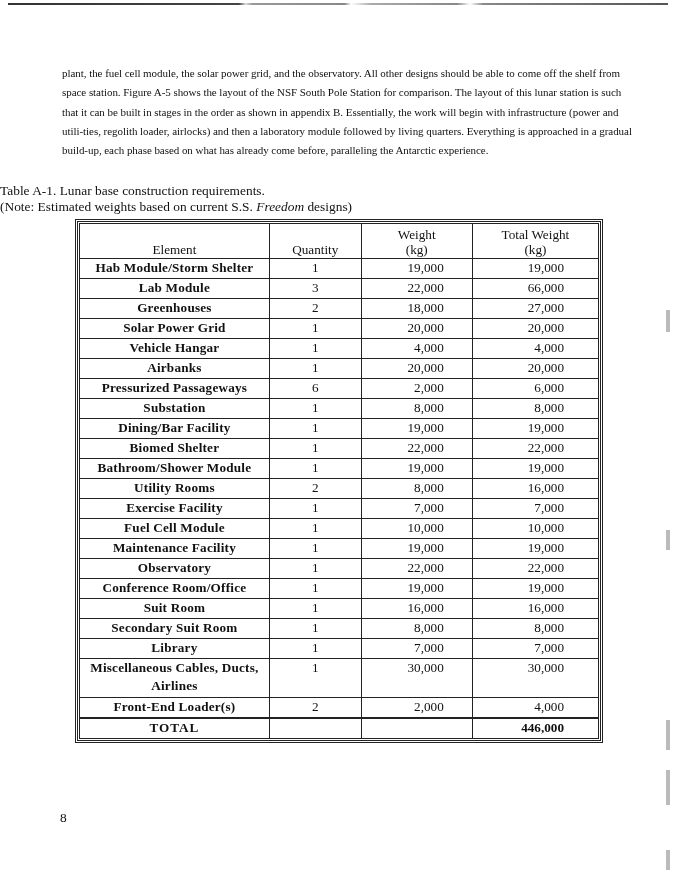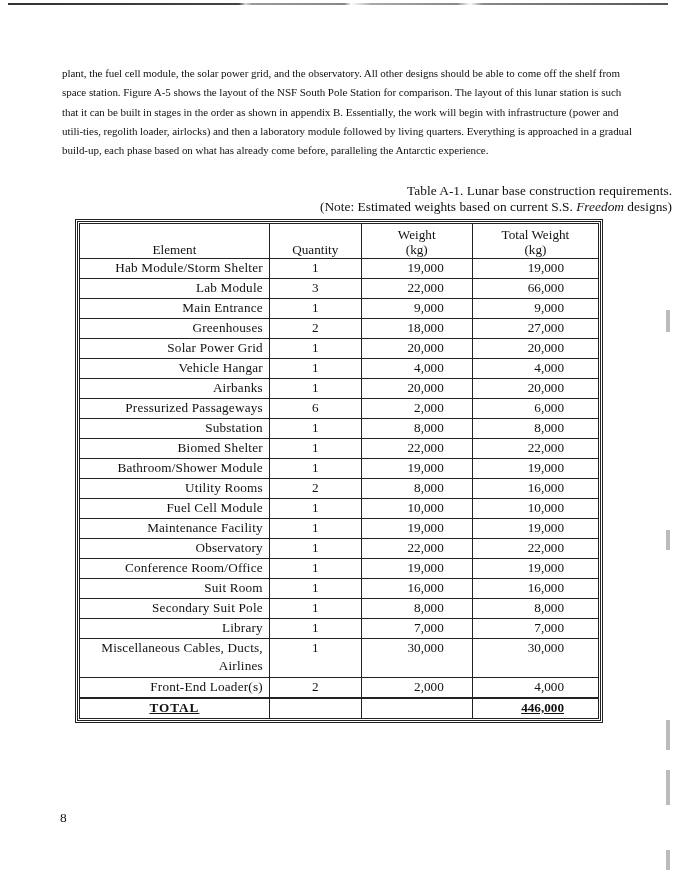--- a/index.html
+++ b/index.html
@@ -2,36 +2,36 @@
 <html><head>
 <meta charset="utf-8">
 <style>
   html, body { margin: 0; padding: 0; background: #ffffff; }
   body { width: 677px; height: 880px; position: relative; overflow: hidden;
          font-family: "Liberation Serif", "DejaVu Serif", serif; color: #111; }
   .top-rule { position: absolute; left: 8px; top: 3px; width: 660px; height: 2px;
               background: linear-gradient(90deg, #333 0%, #444 35%, #ddd 36%, #999 37%, #888 51%, #fff 52%, #aaa 55%, #888 68%, #fff 70%, #888 72%, #555 100%); }
   .para { position: absolute; left: 62px; top: 64px; width: 570px; font-size: 11px;
           line-height: 19.3px; text-align: left; margin: 0; letter-spacing: -0.05px; }
-  .caption { position: absolute; left: 0; width: 672px; text-align: right; font-size: 13.4px; line-height: 16px; }
+  .caption { position: absolute; left: 0; width: 672px; text-align: left; font-size: 13.4px; line-height: 16px; }
   .cap1 { top: 183px; }
   .cap2 { top: 199px; }
   .caption i { font-style: italic; }
   .tbl-wrap { position: absolute; left: 75px; top: 219px; width: 520px;
               border: 3px double #222; padding: 1px; }
   table { border-collapse: collapse; width: 100%; font-size: 13.2px; }
   th, td { border: 1px solid #222; padding: 0 6px; height: 19px; line-height: 18px; vertical-align: top; }
   th { font-weight: normal; height: 33px; vertical-align: bottom; line-height: 15px; padding-bottom: 1px; }
-  td.el { text-align: right; letter-spacing: 0.2px; }
+  td.el { text-align: center; letter-spacing: 0.2px; font-weight: bold; }
   td.qty { text-align: center; }
   td.num { text-align: right; padding-right: 28px; }
   td.tot { text-align: right; padding-right: 34px; }
   col.c1 { width: 188px; } col.c2 { width: 91px; } col.c3 { width: 110px; } col.c4 { width: 125px; }
   tr.multi td { height: 38px; margin-top: 42px; }
-  tr.total td { font-weight: bold; border-top: 2px solid #222; text-decoration: underline; }
+  tr.total td { font-weight: bold; border-top: 2px solid #222; }
   tr.total td.el { text-align: center; letter-spacing: 1px; }
   .page-num { position: absolute; left: 60px; top: 810px; font-size: 13.4px; }
   .margin-mark { position: absolute; left: 666px; width: 4px; background: #bbb; }
 </style>
 </head>
 <body>
 
 <div class="top-rule"></div>
 
 <p class="para">plant, the fuel cell module, the solar power grid, and the observatory. All other designs should be able to come off the shelf from space station. Figure A-5 shows the layout of the NSF South Pole Station for comparison. The layout of this lunar station is such that it can be built in stages in the order as shown in appendix B. Essentially, the work will begin with infrastructure (power and utili-ties, regolith loader, airlocks) and then a laboratory module followed by living quarters. Everything is approached in a gradual build-up, each phase based on what has already come before, paralleling the Antarctic experience.</p>
@@ -62,26 +62,20 @@
           <td class="num">19,000</td>
           <td class="tot">19,000</td>
         </tr>
         <tr>
           <td class="el">Lab Module</td>
           <td class="qty">3</td>
           <td class="num">22,000</td>
           <td class="tot">66,000</td>
         </tr>
         <tr>
-          <td class="el">Main Entrance</td>
-          <td class="qty">1</td>
-          <td class="num">9,000</td>
-          <td class="tot">9,000</td>
-        </tr>
-        <tr>
           <td class="el">Greenhouses</td>
           <td class="qty">2</td>
           <td class="num">18,000</td>
           <td class="tot">27,000</td>
         </tr>
         <tr>
           <td class="el">Solar Power Grid</td>
           <td class="qty">1</td>
           <td class="num">20,000</td>
           <td class="tot">20,000</td>
@@ -104,38 +98,50 @@
           <td class="num">2,000</td>
           <td class="tot">6,000</td>
         </tr>
         <tr>
           <td class="el">Substation</td>
           <td class="qty">1</td>
           <td class="num">8,000</td>
           <td class="tot">8,000</td>
         </tr>
         <tr>
+          <td class="el">Dining/Bar Facility</td>
+          <td class="qty">1</td>
+          <td class="num">19,000</td>
+          <td class="tot">19,000</td>
+        </tr>
+        <tr>
           <td class="el">Biomed Shelter</td>
           <td class="qty">1</td>
           <td class="num">22,000</td>
           <td class="tot">22,000</td>
         </tr>
         <tr>
           <td class="el">Bathroom/Shower Module</td>
           <td class="qty">1</td>
           <td class="num">19,000</td>
           <td class="tot">19,000</td>
         </tr>
         <tr>
           <td class="el">Utility Rooms</td>
           <td class="qty">2</td>
           <td class="num">8,000</td>
           <td class="tot">16,000</td>
         </tr>
         <tr>
+          <td class="el">Exercise Facility</td>
+          <td class="qty">1</td>
+          <td class="num">7,000</td>
+          <td class="tot">7,000</td>
+        </tr>
+        <tr>
           <td class="el">Fuel Cell Module</td>
           <td class="qty">1</td>
           <td class="num">10,000</td>
           <td class="tot">10,000</td>
         </tr>
         <tr>
           <td class="el">Maintenance Facility</td>
           <td class="qty">1</td>
           <td class="num">19,000</td>
           <td class="tot">19,000</td>
@@ -152,21 +158,21 @@
           <td class="num">19,000</td>
           <td class="tot">19,000</td>
         </tr>
         <tr>
           <td class="el">Suit Room</td>
           <td class="qty">1</td>
           <td class="num">16,000</td>
           <td class="tot">16,000</td>
         </tr>
         <tr>
-          <td class="el">Secondary Suit Pole</td>
+          <td class="el">Secondary Suit Room</td>
           <td class="qty">1</td>
           <td class="num">8,000</td>
           <td class="tot">8,000</td>
         </tr>
         <tr>
           <td class="el">Library</td>
           <td class="qty">1</td>
           <td class="num">7,000</td>
           <td class="tot">7,000</td>
         </tr>

